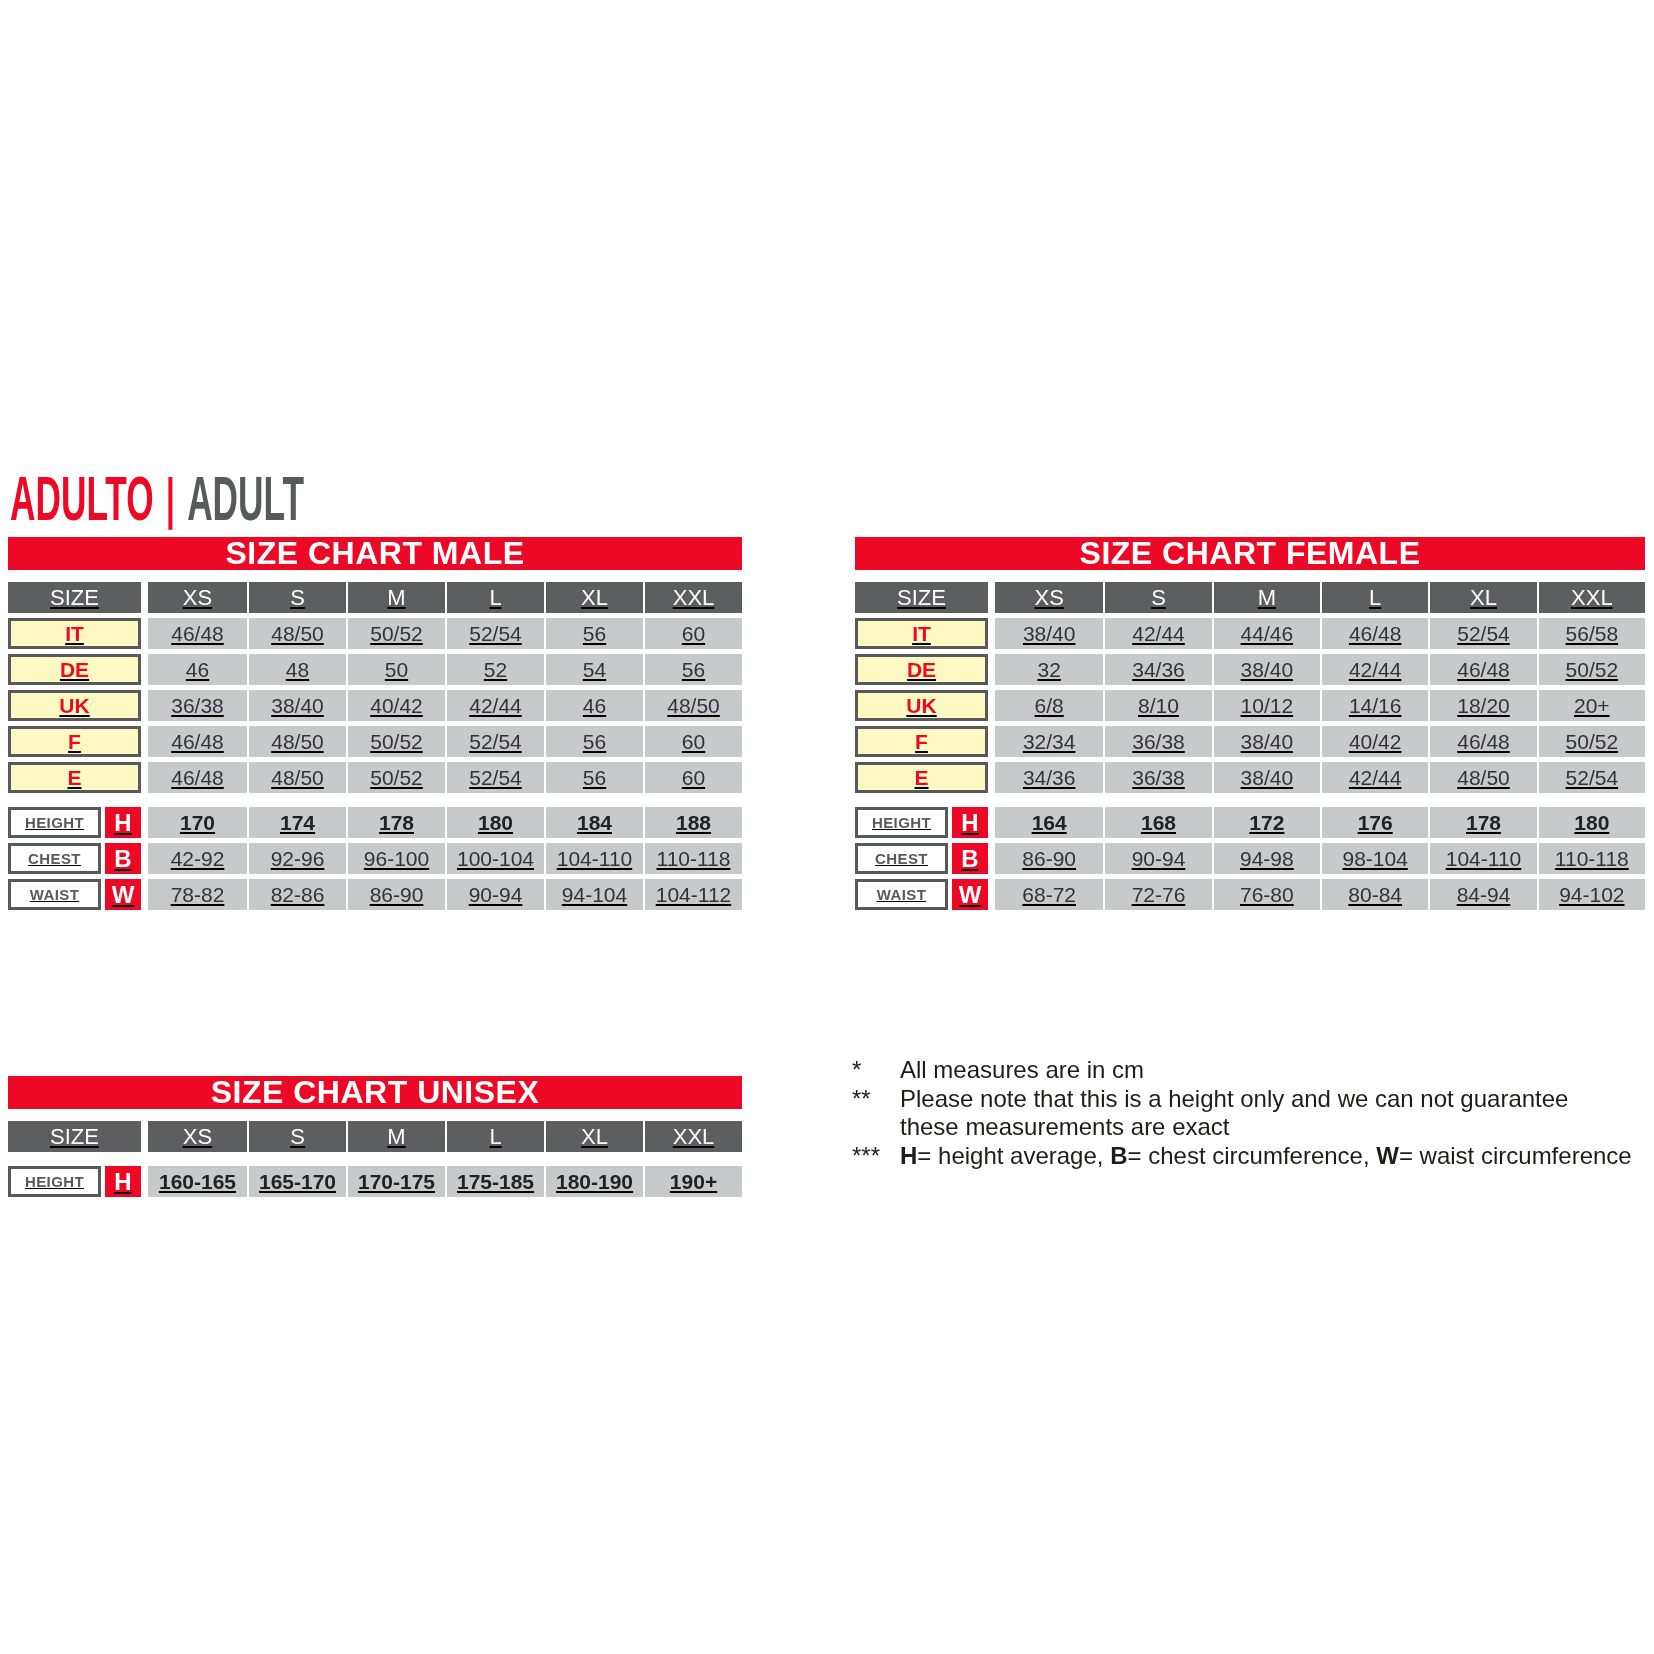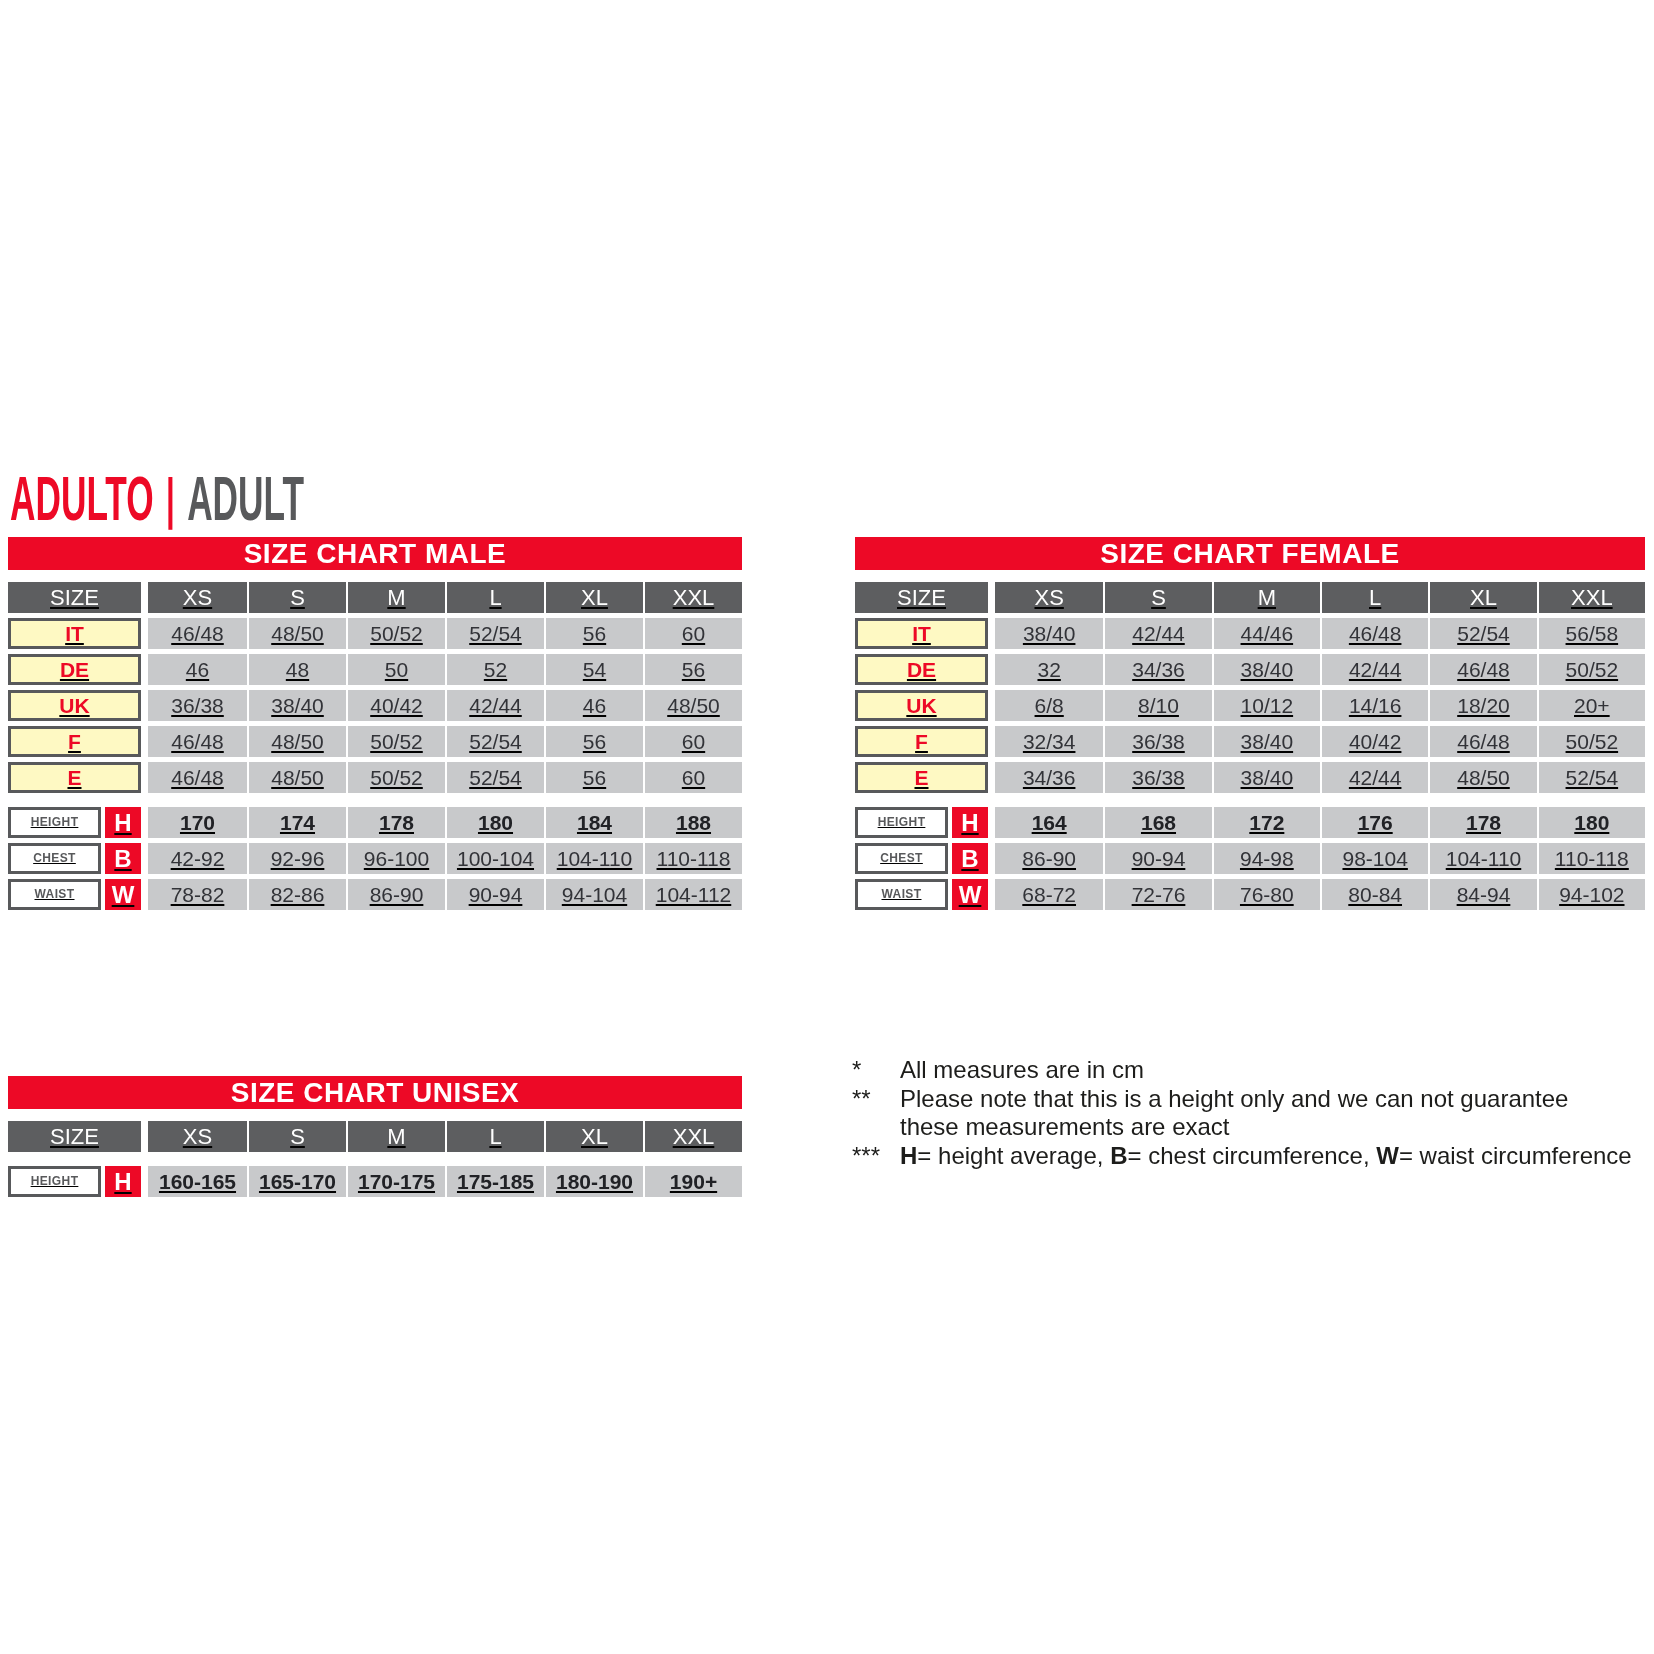--- a/index.html
+++ b/index.html
@@ -25,21 +25,21 @@
   .t-red{color:var(--red);}
   .t-sep{color:var(--red);font-weight:bold;font-size:56px;margin:0 22px;}
   .t-gray{color:var(--border-gray);}
   
   .size-table{position:absolute;}
   .table-male{left:8px;top:537px;width:734px;}
   .table-female{left:855px;top:537px;width:790px;}
   .table-unisex{left:8px;top:1076px;width:734px;}
   .bar{
     height:33px;line-height:33px;background:var(--red);color:#fff;
-    text-align:center;font-weight:bold;font-size:28px;letter-spacing:.5px;
+    text-align:center;font-weight:bold;font-size:32px;letter-spacing:.5px;
   }
   .trow{
     display:grid;grid-template-columns:133px 7px repeat(6,1fr);
     height:31px;margin-top:5px;text-decoration:underline;
   }
   .trow.header{margin-top:12px;}
   .gapcol{background:transparent;}
   .hcell{
     background:var(--dark-gray);color:#fff;text-align:center;
     font-size:22px;line-height:31px;box-sizing:border-box;
@@ -51,21 +51,21 @@
   .sep{border-left:2px solid #fff;}
   .dcell.bold{font-weight:bold;color:#212226;}
   .convlabel{
     background:#fef9c3;border:3px solid var(--border-gray);box-sizing:border-box;
     color:var(--red);font-weight:bold;font-size:21px;text-align:center;line-height:25px;
   }
   .section-gap{height:9px;}
   .mlabel{display:flex;height:31px;}
   .mbox{
     flex:1;background:#fff;border:3px solid var(--border-gray);box-sizing:border-box;
-    color:var(--border-gray);font-weight:bold;font-size:12px;letter-spacing:.4px;
+    color:var(--border-gray);font-weight:bold;font-size:15px;letter-spacing:.4px;
     text-align:center;line-height:25px;
   }
   .mletter{
     width:36px;margin-left:4px;background:var(--red);color:#fff;
     font-weight:bold;font-size:24px;text-align:center;line-height:31px;
   }
   
   .footnotes{position:absolute;left:852px;top:1056px;width:800px;color:var(--note-text);}
   .fnrow{display:flex;font-size:24px;line-height:28.5px;}
   .fnmark{width:48px;flex:0 0 48px;}

